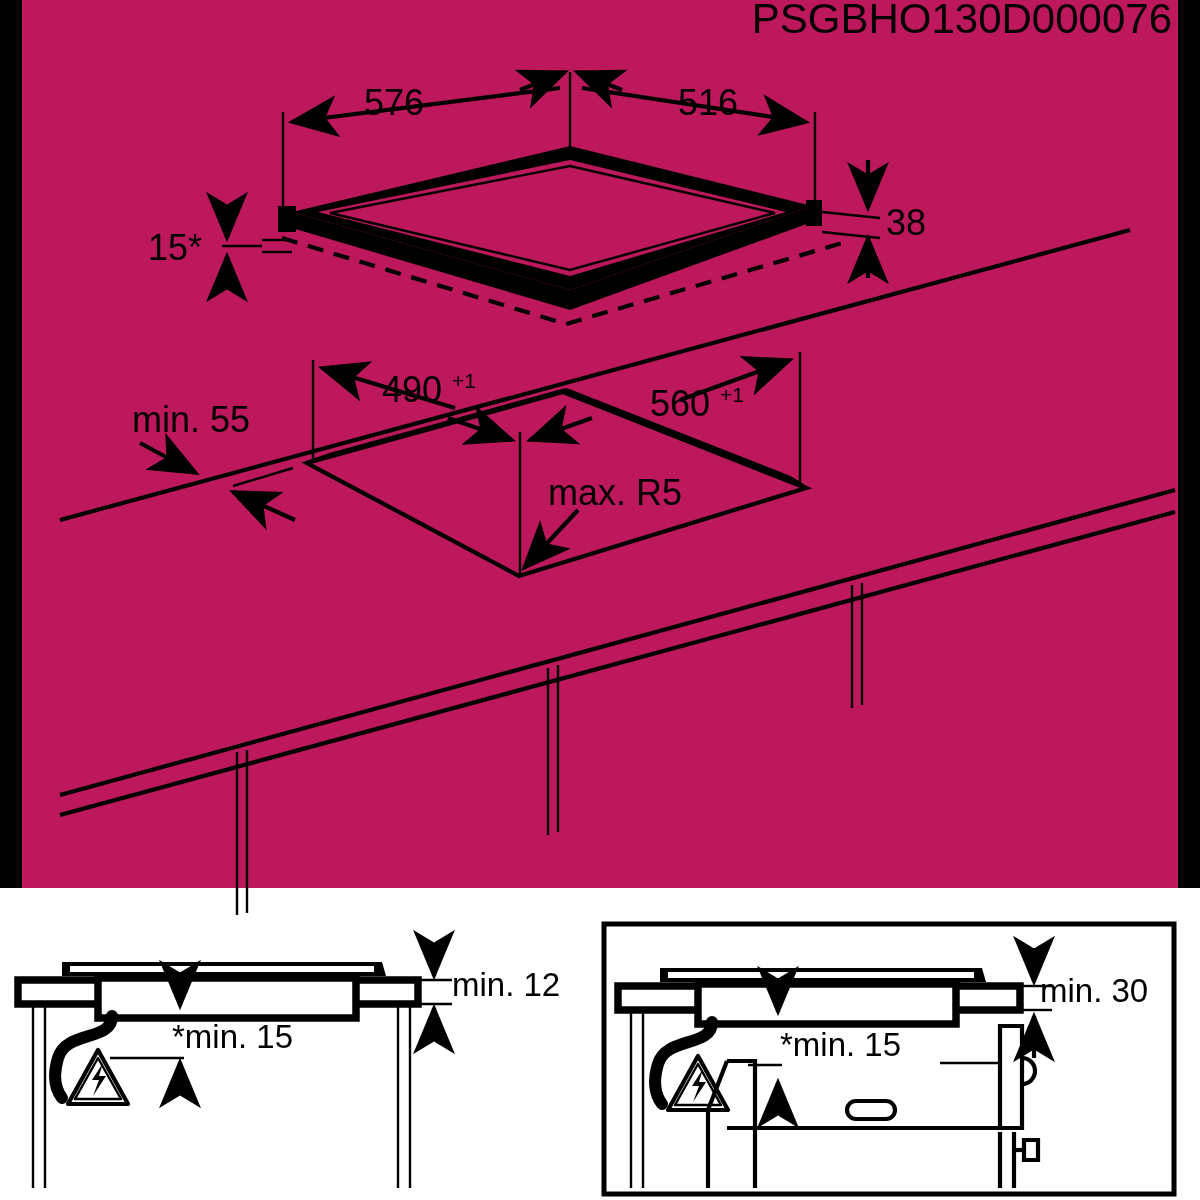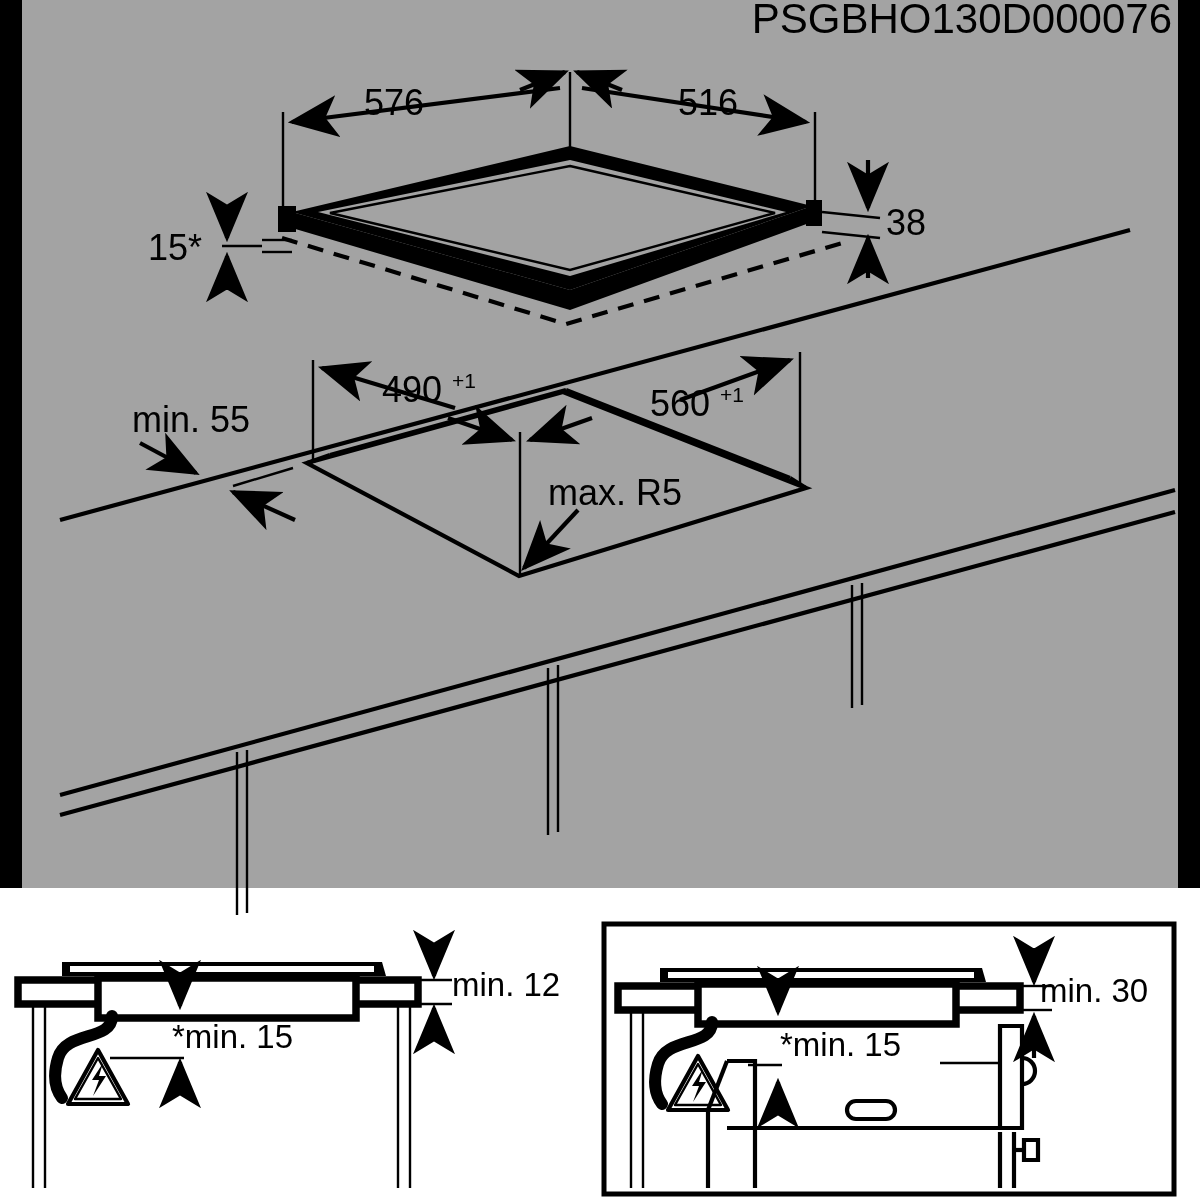--- a/index.html
+++ b/index.html
@@ -10,21 +10,21 @@
   body {
     width: 1200px;
     height: 1200px;
     font-family: "Liberation Sans", sans-serif;
     overflow: hidden;
   }
   #page {
     position: relative;
     width: 1200px;
     height: 888px;
-    background: #a3a3a3;
+    background: #be185d;
     text-align: center;
   }
   .edge-band {
     position: absolute;
     top: 0;
     bottom: 0;
     background: #000000;
   }
   #edge-left  { left: 0;  width: 22px; }
   #edge-right { right: 0; width: 22px; }

